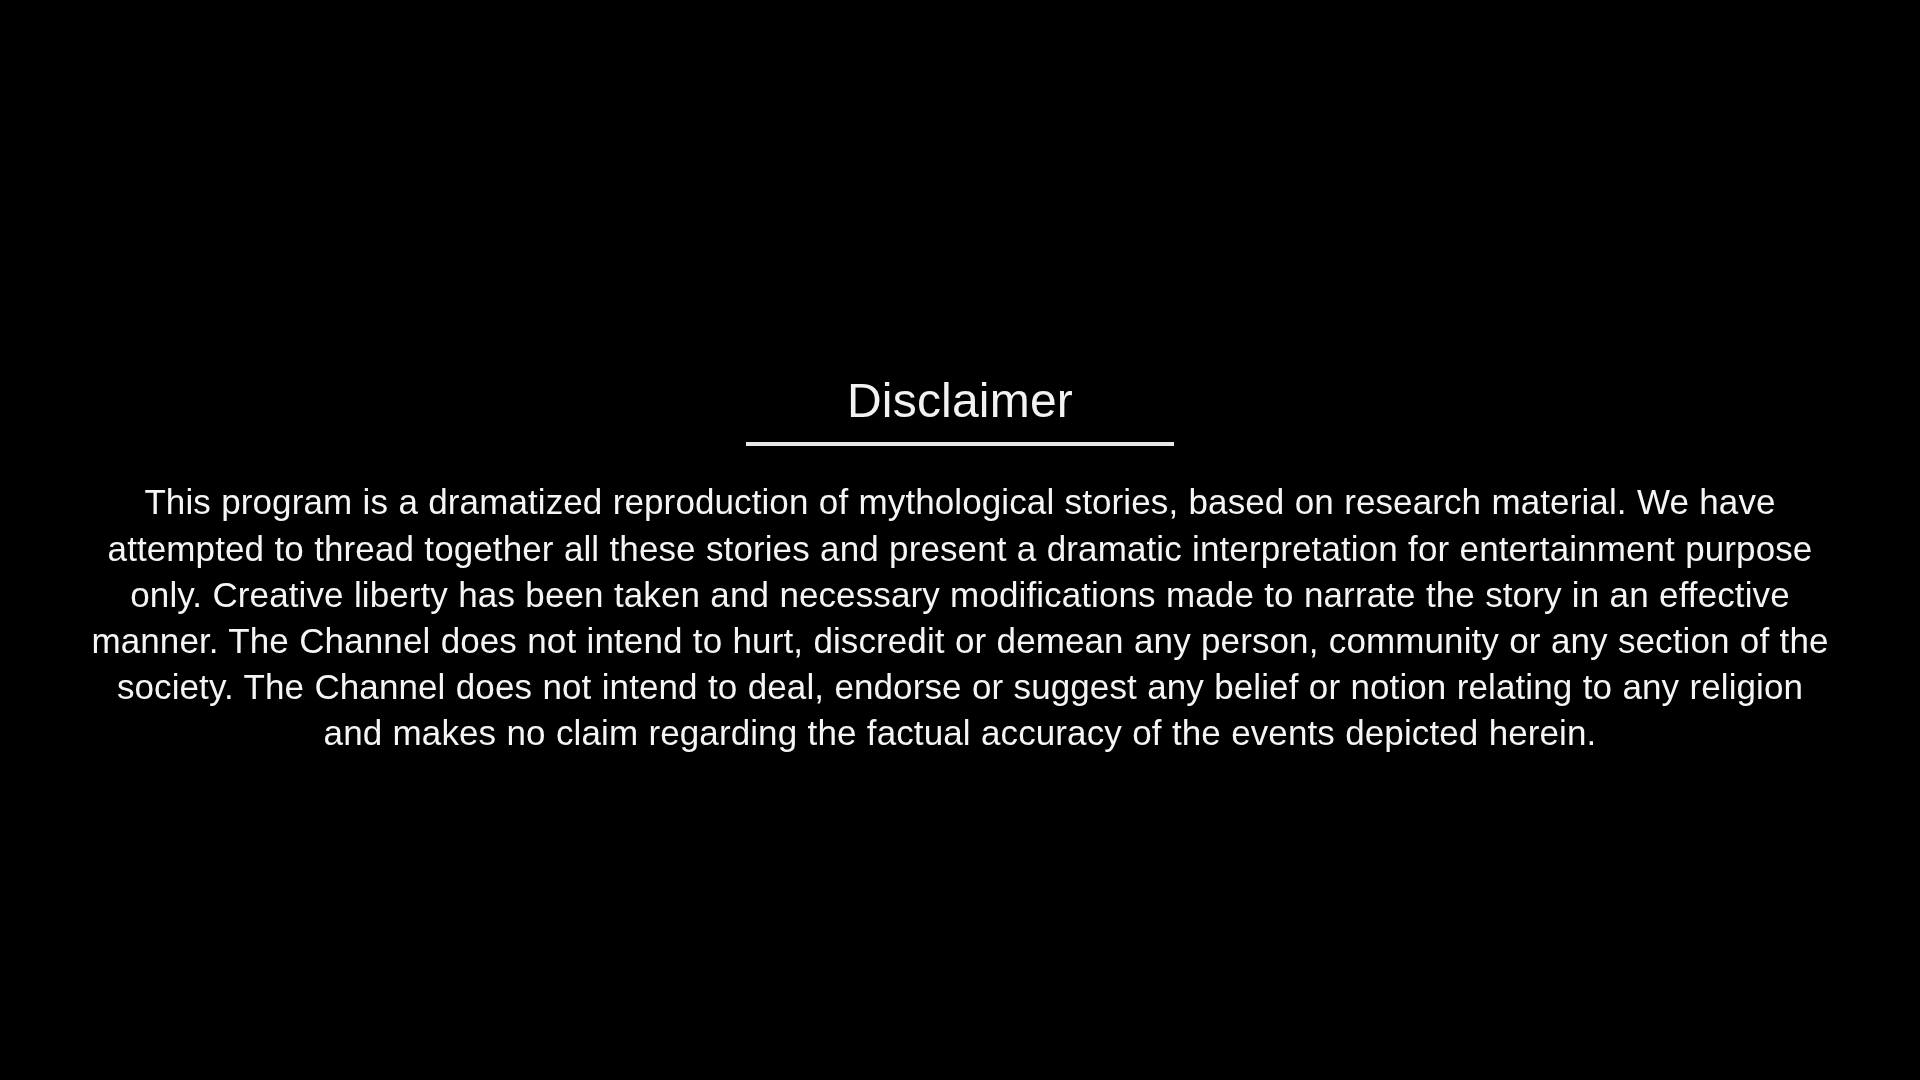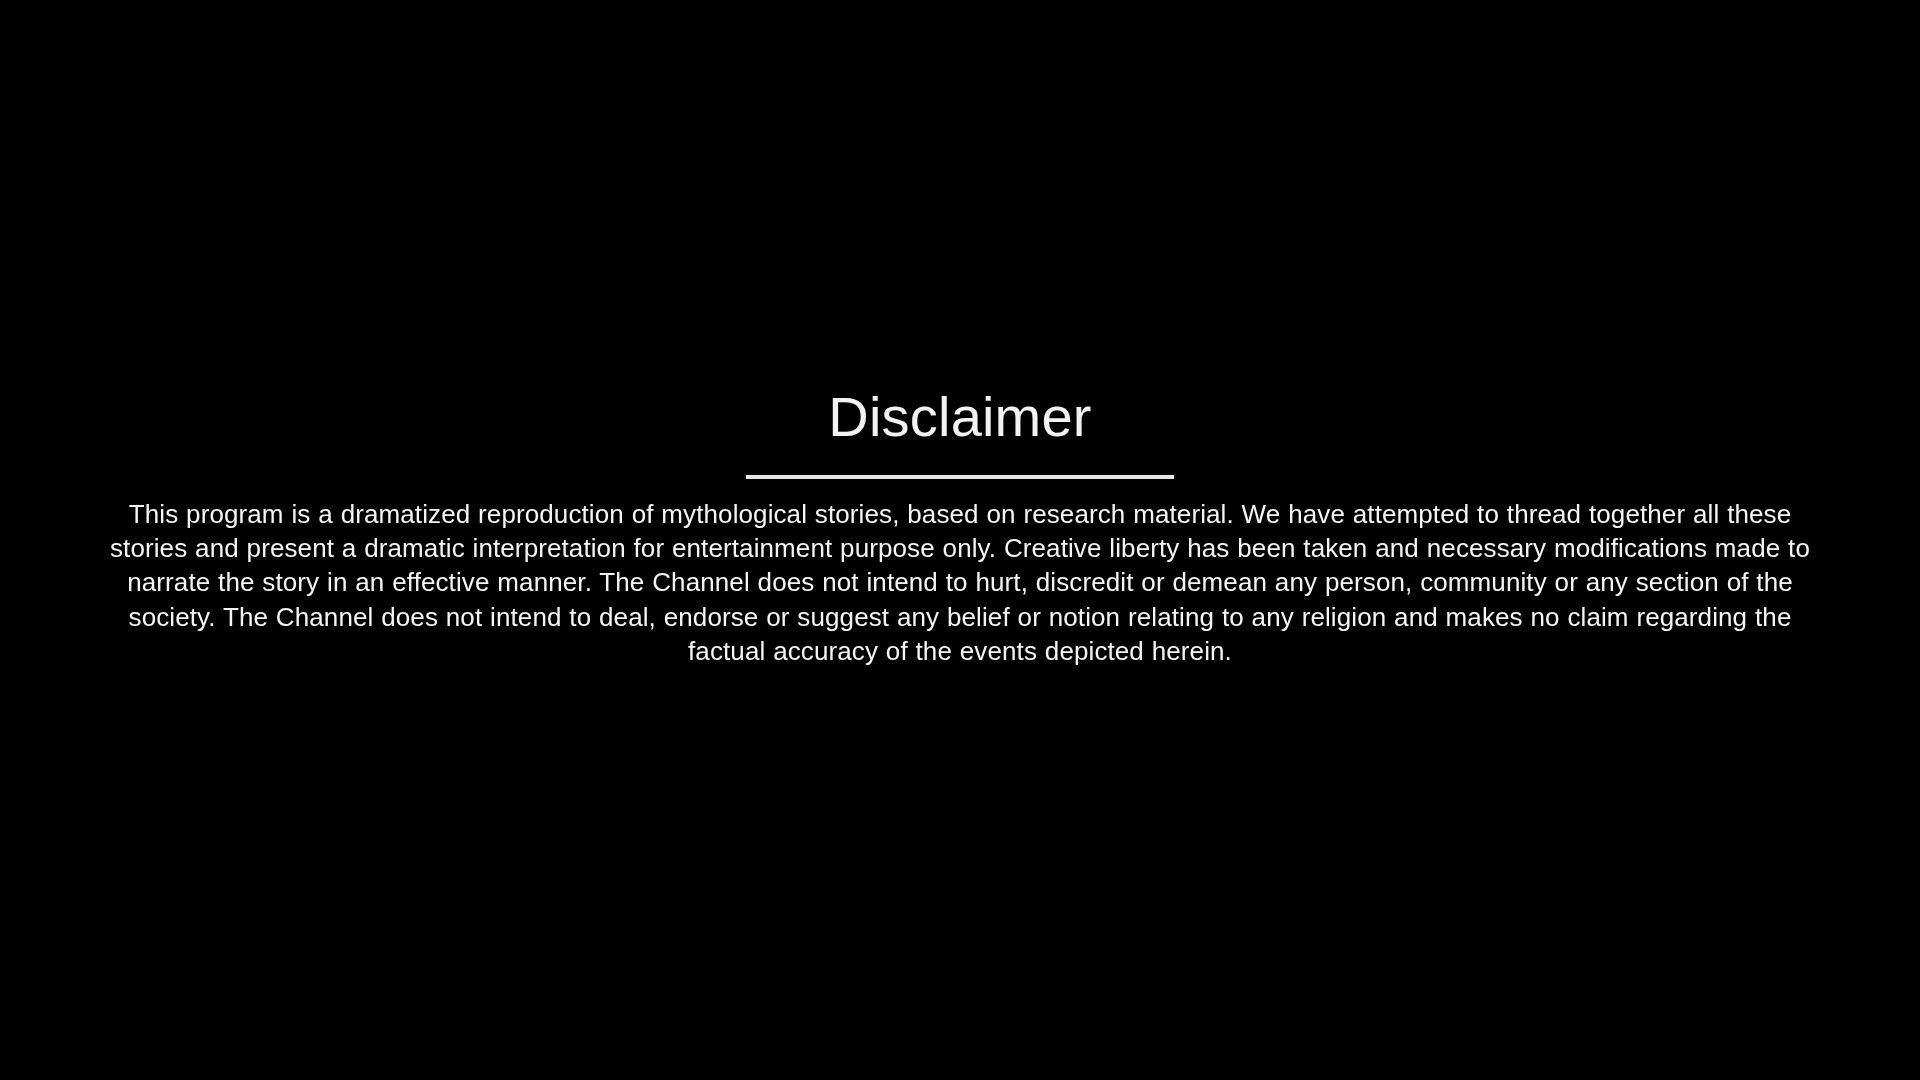--- a/index.html
+++ b/index.html
@@ -28,41 +28,41 @@
     position: absolute;
     top: 372px;
     left: 50%;
     transform: translateX(-50%);
     width: 1760px;
     display: flex;
     flex-direction: column;
     align-items: center;
   }
   .title {
-    font-size: 56px;
+    font-size: 48px;
     font-weight: 400;
     line-height: 1.05;
     letter-spacing: 0.2px;
     color: #f2f2f2;
     text-align: center;
-    margin: 16px;
+    margin: 4px;
     padding: 0 0 6px 0;
   }
   .title-rule {
     width: 428px;
     height: 4px;
     background: #e8e8e8;
     margin: 6px 0 18px 0;
   }
   .body-text {
-    font-size: 26px;
+    font-size: 35px;
     line-height: 1.32;
     text-align: center;
     color: #f5f5f5;
-    margin: 0;
+    margin: 15px;
     width: 1740px;
     letter-spacing: 0.1px;
     word-spacing: 0.5px;
   }
 </style>
 </head>
 <body>
 
 <div class="slide">
   <div class="content-block">

